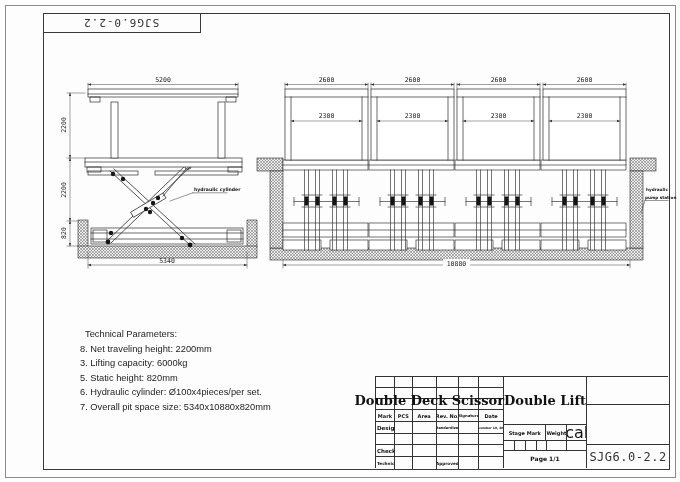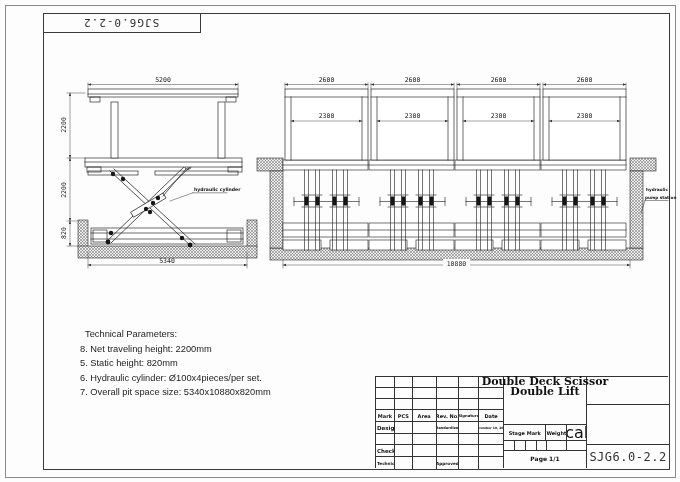--- a/index.html
+++ b/index.html
@@ -35,23 +35,23 @@
   .h11{height:11px;} .h12{height:12px;} .h16{height:16px;} .h10{height:10px;}
   .w19{width:19px;} .w18{width:18px;} .w24{width:24px;} .w23{width:23px;} .w20{width:20px;}
   .w43{width:43px;} .w21{width:21px;} .w11{width:11px;} .w10b{width:10px;}
   .f5b{font-size:5px;font-weight:bold;}
   .f4b{font-size:3.8px;font-weight:bold;}
   .f35b{font-size:3.5px;font-weight:bold;}
   .f3b{font-size:3px;font-weight:bold;}
   .f55b{font-size:5.5px;font-weight:bold;}
   .f45b{font-size:4.2px;font-weight:bold;}
   .left-pad{justify-content:flex-start;padding-left:1px;}
-  #tb-title{height:48px;border-bottom:1px solid #333;display:flex;flex-direction:column;
-            align-items:center;justify-content:flex-start;font-family:"DejaVu Serif",serif;
-            font-weight:bold;font-size:11px;line-height:9.5px;color:#111;white-space:nowrap;}
+  #tb-title{height:48px;border-bottom:1px solid #333;display:flex;
+            align-items:center;justify-content:flex-end;font-family:"DejaVu Serif",serif;
+            font-weight:bold;font-size:13px;line-height:9.5px;color:#111;white-space:nowrap;}
   #tb-page{height:15px;display:flex;align-items:center;justify-content:center;
            font-weight:bold;font-size:6px;color:#111;}
   #tb-code-cell{height:23px;display:flex;align-items:center;justify-content:center;
            font-family:"DejaVu Sans Mono",monospace;font-size:12px;letter-spacing:0.5px;color:#333;}
   .tbr-empty1{height:28px;border-bottom:1px solid #333;}
   .tbr-empty2{height:40px;border-bottom:1px solid #333;}
 </style>
 </head>
 <body>
 
@@ -312,20 +312,21 @@
         <text x="646" y="191" font-size="4.2" font-weight="bold" font-family="DejaVu Sans, sans-serif" fill="#111">hydraulic</text>
         <text x="645" y="198.5" font-size="4.2" font-weight="bold" font-family="DejaVu Sans, sans-serif" fill="#111">pump station</text>
         <path d="M645,200.5 H668 M645,200.5 L641,213" stroke="#333" stroke-width="0.5" fill="none"></path>
       </g>
     </g>
   </svg>
 
   <div id="tech-params" class="abs">
     <div class="tp-line tp-head">Technical Parameters:</div>
     <div class="tp-line">8. Net traveling height: 2200mm</div>
+    <div class="tp-line">3. Lifting capacity: 6000kg</div>
     <div class="tp-line">5. Static height: 820mm</div>
     <div class="tp-line">6. Hydraulic cylinder: Ø100x4pieces/per set.</div>
     <div class="tp-line">7. Overall pit space size: 5340x10880x820mm</div>
   </div>
 
   <div id="title-block" class="abs">
 
     <div id="tb-left" class="tb-col">
       <div class="tb-row h11">
           <div class="tb-cell w19"></div>

